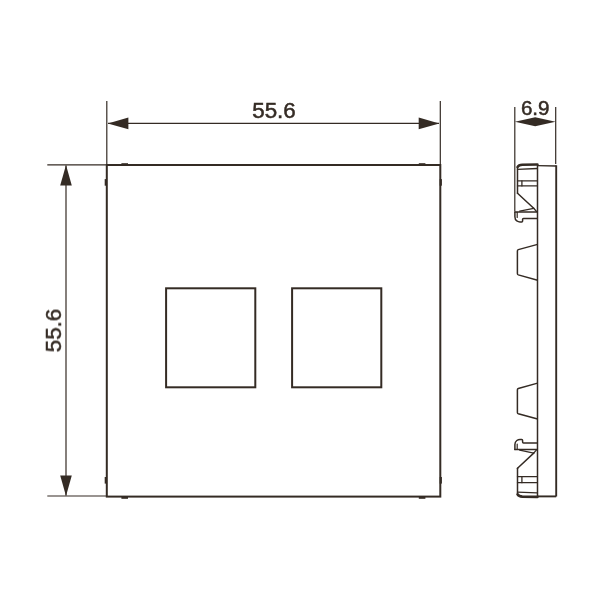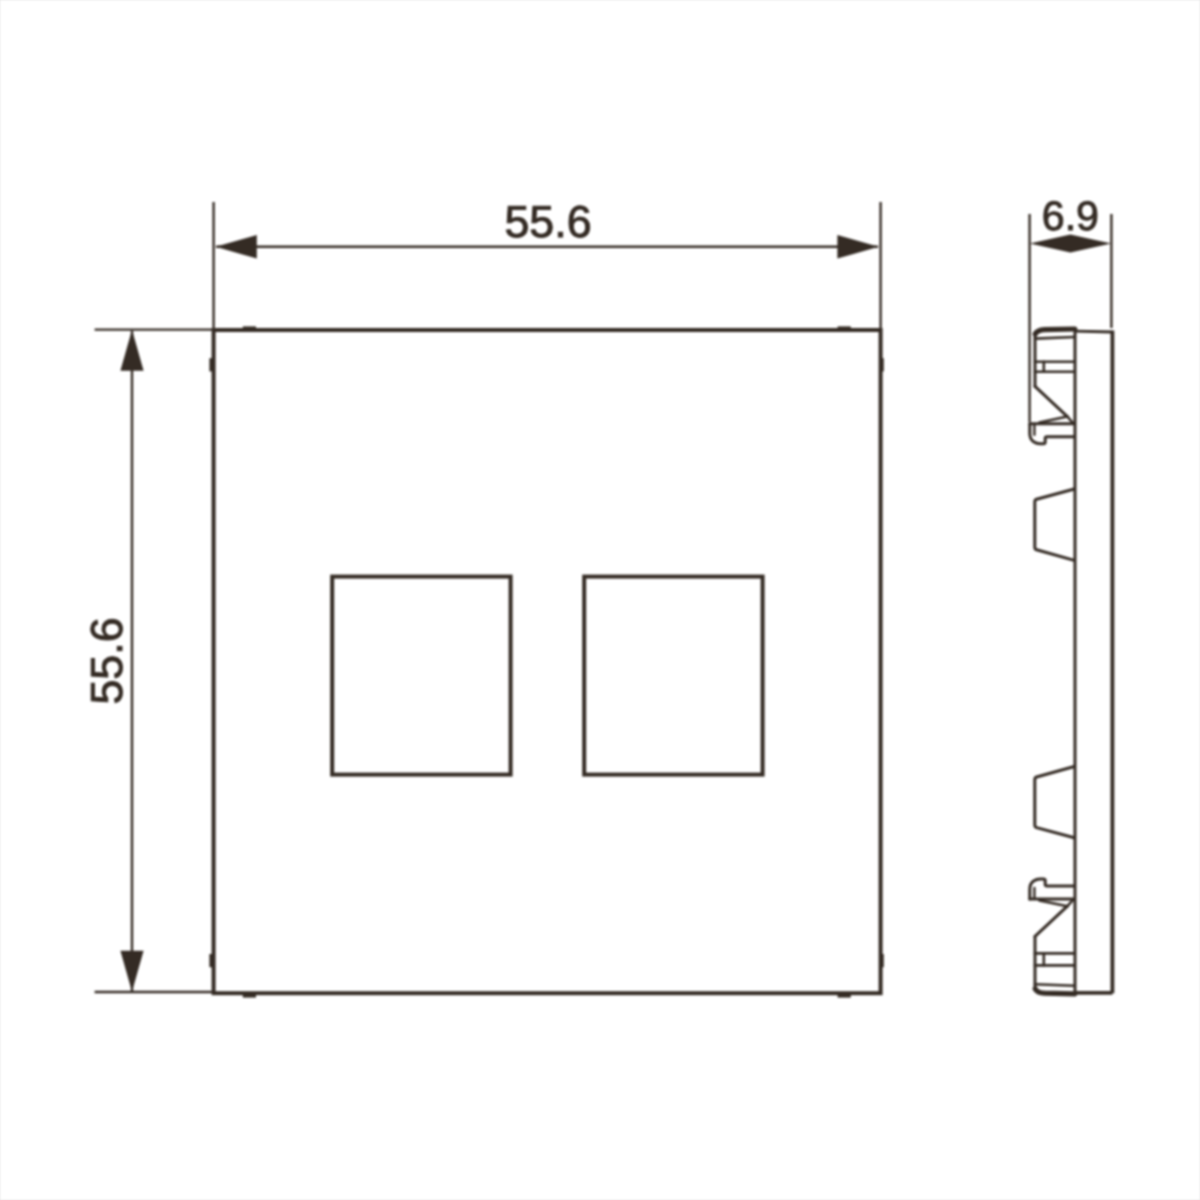--- a/index.html
+++ b/index.html
@@ -1,16 +1,16 @@
 <!DOCTYPE html>
 <html><head>
 <meta charset="utf-8">
 <style>
   html,body{margin:0;padding:0;background:#ffffff;}
-  .wrap{width:600px;height:600px;position:relative;background:#e5e5e5;}
+  .wrap{width:600px;height:600px;position:relative;background:#22c55e;}
   text{font-family:"Liberation Sans",sans-serif;fill:#342b24;stroke:#342b24;stroke-width:0.5px;will-change:transform;}
 </style>
 </head>
 <body>
 <div class="wrap">
 <svg width="600" height="600" viewBox="0 0 600 600" style="filter:blur(0.45px)">
 
   <rect x="0" y="0" width="600" height="600" fill="#ffffff"></rect>
 
   <rect x="106.8" y="165" width="333.5" height="331.6" fill="#ffffff" stroke="#342b24" stroke-width="2"></rect>

